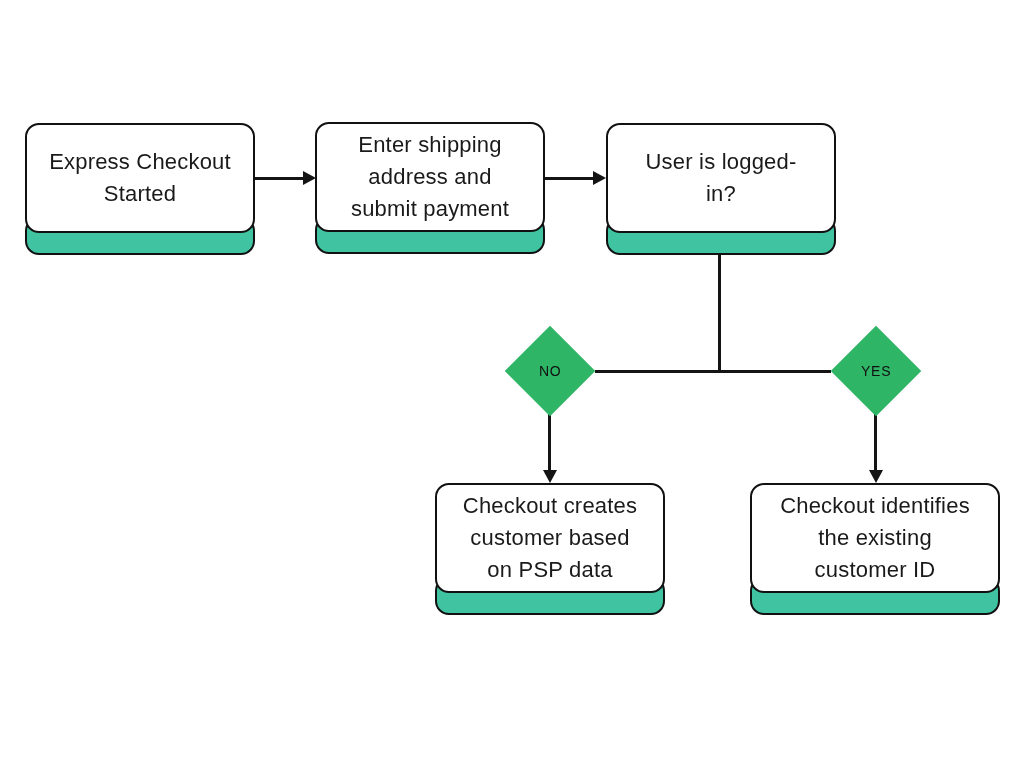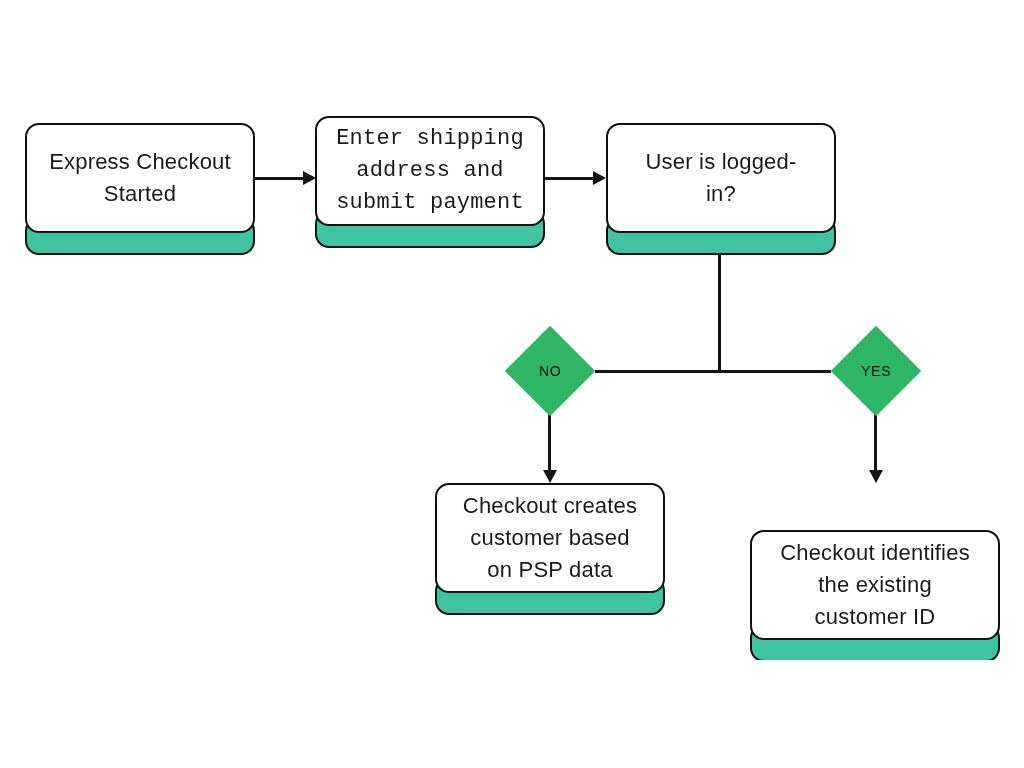--- a/index.html
+++ b/index.html
@@ -118,21 +118,21 @@
   <div class="arrow-down" style="left:869px; top:470px;"></div>
 
   <div class="node" style="left:25px; top:123px;">
     <div class="underlay"></div>
     <div class="face">
       <div class="label">Express Checkout
 Started</div>
     </div>
   </div>
 
-  <div class="node" style="left:315px; top:116px;font-family:Liberation Mono, monospace;">
+  <div class="node" style="left:315px; top:122px;">
     <div class="underlay"></div>
     <div class="face">
       <div class="label">Enter shipping
 address and
 submit payment</div>
     </div>
   </div>
 
   <div class="node" style="left:606px; top:123px;">
     <div class="underlay"></div>
@@ -144,21 +144,21 @@
 
   <div class="node" style="left:435px; top:483px;">
     <div class="underlay"></div>
     <div class="face">
       <div class="label">Checkout creates
 customer based
 on PSP data</div>
     </div>
   </div>
 
-  <div class="node" style="left:750px; top:483px; width:250px;margin-top:47px;">
+  <div class="node" style="left:750px; top:483px; width:250px;">
     <div class="underlay"></div>
     <div class="face">
       <div class="label">Checkout identifies
 the existing
 customer ID</div>
     </div>
   </div>
 
   <div class="diamond" style="left:518px; top:339px;">
     <span class="dlabel">NO</span>

